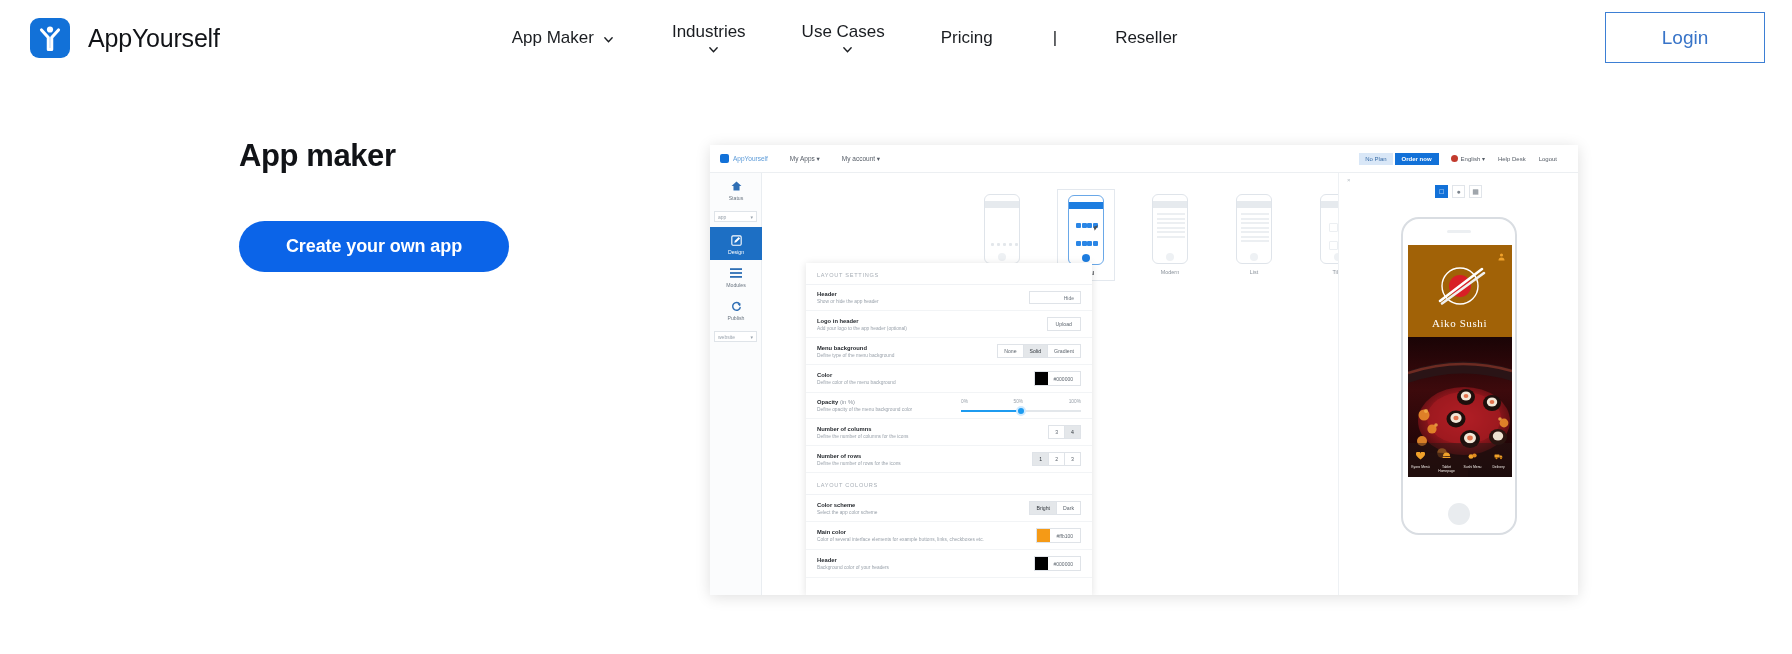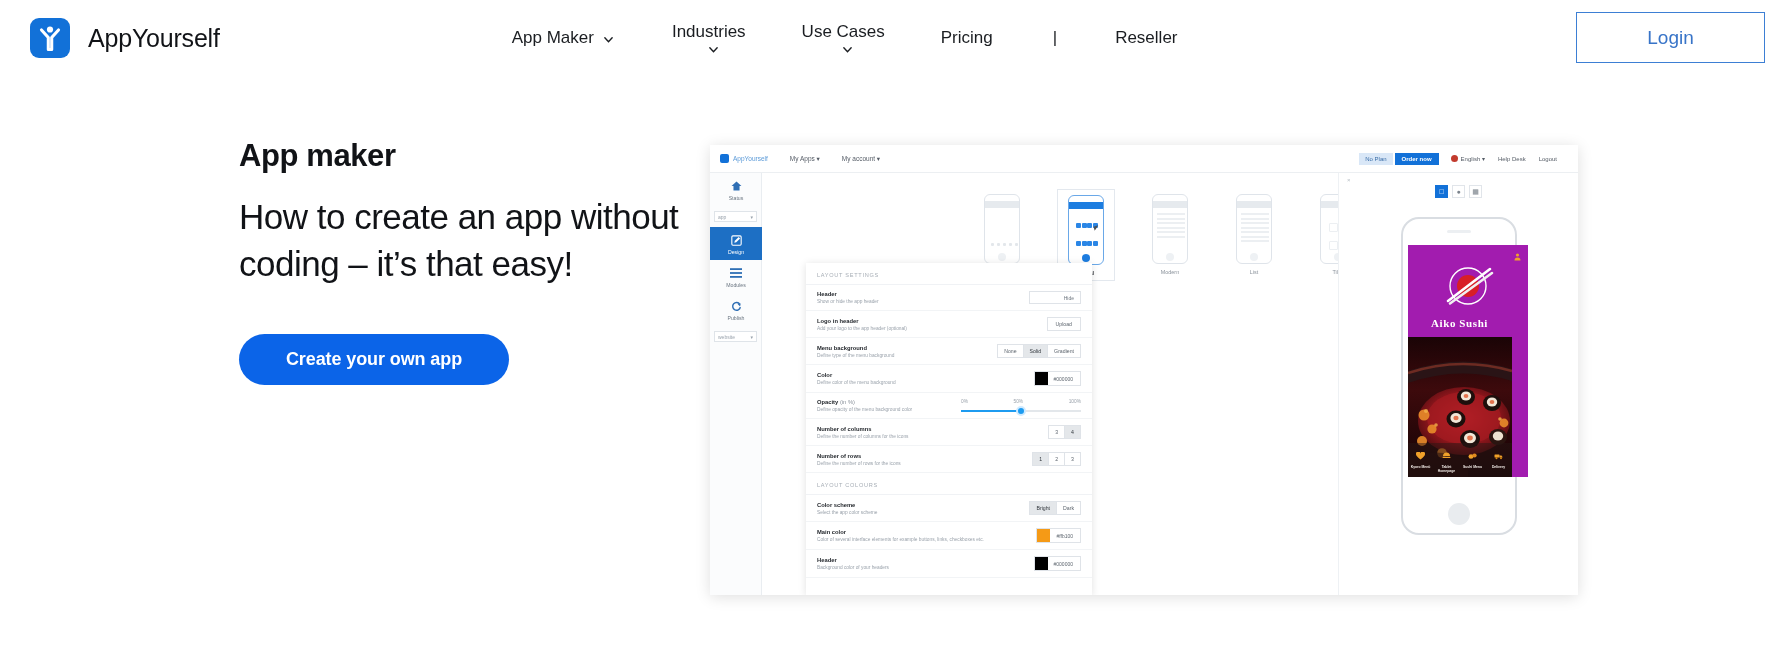--- a/index.html
+++ b/index.html
@@ -45,21 +45,21 @@
   .caret {
     display: inline-block; margin-left: 9px; margin-top: 2px;
     width: 11px; height: 11px;
   }
   .nav-divider {
     color: #1a1d21; font-size: 17px; font-weight: 300;
   }
 
   .login-btn {
     position: absolute; right: 27px; top: 12px;
-    width: 189px; height: 51px;
+    width: 160px; height: 51px;
     border: 1px solid #3d7fd4;
     background: #ffffff;
     color: #3874c8;
     font-size: 19px;
     font-family: "Liberation Sans", sans-serif;
     cursor: pointer;
     display: flex; align-items: center; justify-content: center;
   }
 
   
@@ -252,22 +252,22 @@
   .dev-toggle i.on { background: #1271d8; border-color: #1271d8; color: #fff; }
   .dev-x {
     position: absolute; left: 8px; top: 4px; font-size: 6px; color: #b6bdc4;
   }
   .phone {
     position: absolute; left: 50%; margin-left: -58px; top: 44px;
     width: 116px; height: 318px;
     border: 2.5px solid #d9dde2; border-radius: 18px; background: #fff;
   }
   .phone-screen {
-    position: absolute; left: 5px; top: 26px; width: 120px; height: 232px;
-    background: #a21caf; overflow: hidden; font-weight: bold;
+    position: absolute; left: 5px; top: 26px; width: 104px; height: 232px;
+    background: #a16207; overflow: hidden;
   }
   .ph-home {
     position: absolute; left: 50%; margin-left: -11px; bottom: 8px;
     width: 22px; height: 22px; border-radius: 50%; background: #e9ecef;
   }
   .ph-speaker {
     position: absolute; left: 50%; margin-left: -12px; top: 11px;
     width: 24px; height: 2.5px; border-radius: 2px; background: #eceff2;
   }
   .sushi-logo { position: absolute; left: 50%; margin-left: -28px; top: 16px; }
@@ -331,21 +331,20 @@
     <span class="nav-divider nav-gap-5">|</span>
     <span class="nav-item">Reseller</span>
 
   </nav>
 
   <button class="login-btn">Login</button>
 </div>
 
 <div class="copy">
   <div class="eyebrow">App maker</div>
-  <h1 class="headline">How to create an app without coding – it’s that easy!</h1>
   <button class="cta">Create your own app</button>
 </div>
 
 <div class="mockup">
 
   <div class="mk-topbar">
     <span class="mk-logo"></span>
     <span class="mk-brand">AppYourself</span>
     <span class="mk-menu">My Apps ▾</span>
     <span class="mk-menu">My account ▾</span>

